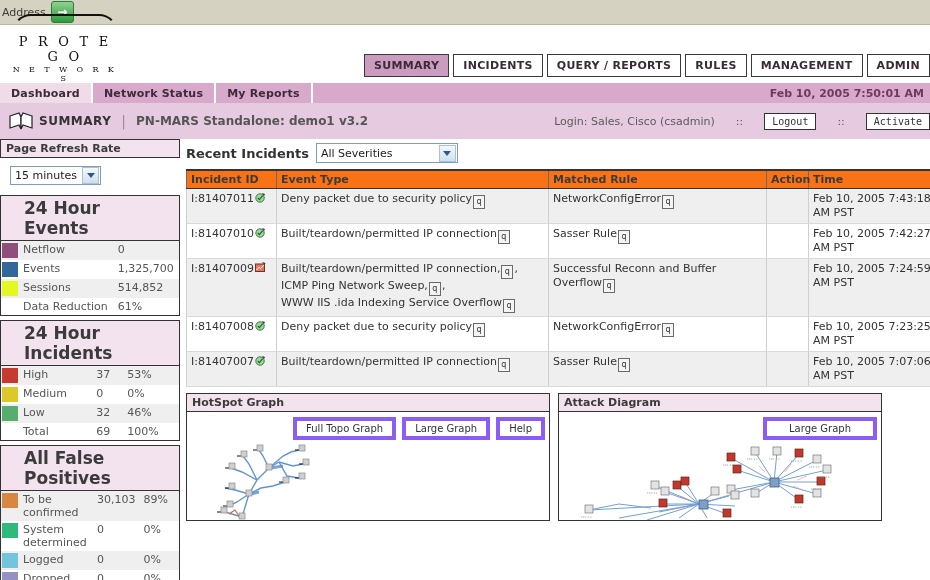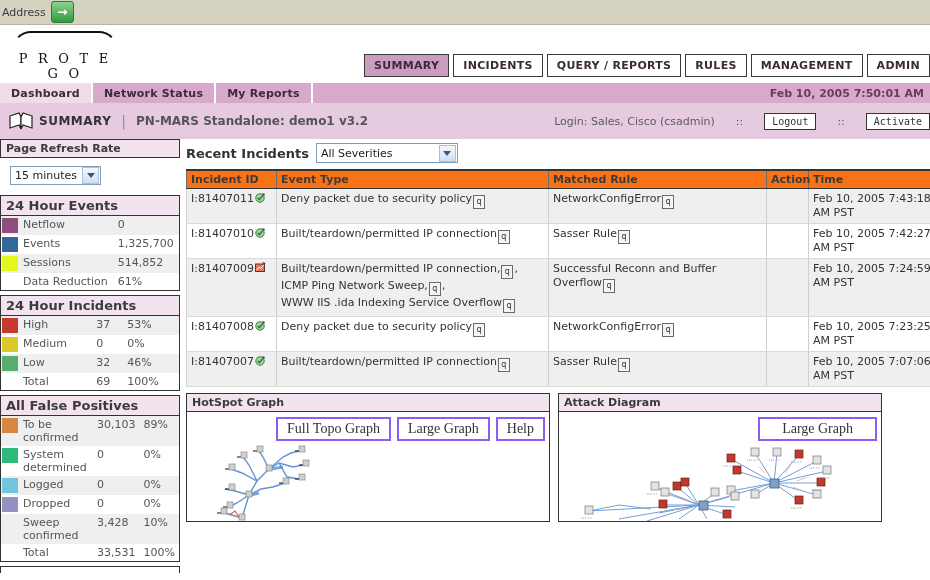--- a/index.html
+++ b/index.html
@@ -22,21 +22,21 @@
         border-radius:50%;background:transparent;}
   .addrtext{font-size:12px;color:#000;white-space:nowrap;overflow:hidden;flex:1;}
   .addrdrop{width:17px;height:17px;background:linear-gradient(#fcfcfc,#e3e3e3);border:1px solid #9aa4b0;
             display:flex;align-items:center;justify-content:center;margin:0 1px;flex:0 0 auto;}
   .addrdrop i{border-left:4px solid transparent;border-right:4px solid transparent;border-top:5px solid #2b5b8d;}
   .gobtn{width:21px;height:20px;margin-right:3px;background:linear-gradient(#8fd18f,#2f9a3e);
          border:1px solid #2c7b37;border-radius:3px;display:flex;align-items:center;justify-content:center;
          color:#fff;font-size:12px;font-weight:bold;flex:0 0 auto;}
 
   
-  .brandrow{height:58px;background:#fff;display:flex;align-items:flex-start;position:relative;}
+  .brandrow{height:58px;background:#fff;display:flex;align-items:flex-end;position:relative;}
   .logo{margin-left:10px;width:110px;text-align:center;position:relative;padding-top:6px;}
   .logo .arc{height:17px;border:2px solid #111;border-bottom:none;border-radius:60px 60px 0 0;
              border-left-color:transparent;border-right-color:transparent;margin:0 2px 1px;}
   .logo .l1{font-size:13px;letter-spacing:3.2px;color:#111;font-family:"DejaVu Serif","Liberation Serif",serif;}
   .logo .l2{font-size:8px;letter-spacing:3.4px;color:#111;font-family:"DejaVu Serif","Liberation Serif",serif;margin-top:1px;}
   .navtabs{position:absolute;right:0;bottom:6px;display:flex;align-items:flex-end;gap:4px;}
   .navtab{border:1px solid #3a3a3a;background:#fff;color:#3a2b36;font-size:11px;font-weight:bold;
           padding:4px 9px 4px 9px;white-space:nowrap;letter-spacing:.3px;}
   .navtab.active{background:#cb9cc0;}
 
@@ -60,21 +60,21 @@
   .loginbox .sep{font-size:11px;color:#5b5b5b;}
   .wbtn{border:1px solid #333;background:#fff;font-size:10px;color:#333;padding:2px 7px;font-family:"DejaVu Sans Mono","Liberation Mono",monospace;}
 
   
   .content{display:flex;align-items:flex-start;height:calc(580px - 24px - 58px - 20px - 36px);}
   .sidebar{width:180px;flex:0 0 180px;}
   .main{flex:1;padding-left:6px;overflow:hidden;}
 
   
   .panel{border:1px solid #333;margin-bottom:4px;}
-  .panel>.phead{background:#f2e3ee;border-bottom:1px solid #333;font-size:13px;font-weight:bold;color:#3b3b3b;padding:2px 5px;}
+  .panel>.phead{background:#f2e3ee;border-bottom:1px solid #333;font-size:17px;font-weight:bold;color:#3b3b3b;padding:2px 23px;}
   .ptbl{width:100%;border-collapse:collapse;}
   .ptbl td{font-size:11px;color:#555;padding:2px 4px;vertical-align:top;line-height:13px;}
   .ptbl tr.alt td{background:#efefef;}
   .sw{width:18px;padding:0 !important;}
   .sw span{display:block;width:16px;height:15px;margin:2px 1px;}
   .cval{white-space:nowrap;}
   .cpct{white-space:nowrap;}
 
   .refreshhead{border:1px solid #333;background:#f2e3ee;font-size:11px;font-weight:bold;color:#3b3b3b;padding:2px 5px;margin-bottom:8px;}
   .selbox{display:inline-flex;align-items:center;border:1px solid #7f9db9;background:#fff;height:17px;margin-left:10px;}
@@ -99,21 +99,21 @@
   .qico{display:inline-block;width:10px;height:12px;border:1px solid #6a6a6a;background:#f4f4f4;
         font-size:8px;line-height:12px;text-align:center;color:#333;vertical-align:-2px;margin:0 1px;
         font-family:"DejaVu Sans","Liberation Sans",sans-serif;}
   .incico{display:inline-block;width:11px;height:11px;vertical-align:-1px;margin-left:1px;}
 
   
   .graphs{display:flex;gap:8px;margin-top:6px;}
   .gpanel{border:1px solid #333;flex:0 0 auto;background:#fff;}
   .gpanel .ghead{background:#f2e3ee;border-bottom:1px solid #333;font-size:11px;font-weight:bold;color:#3b3b3b;padding:2px 5px;}
   .gbtns{display:flex;justify-content:flex-end;gap:6px;padding:5px 4px 2px 0;}
-  .gbtn{border:2px solid #8b5cf6;background:#fff;font-size:14px;color:#333;padding:2px 9px;white-space:nowrap;font-family:Liberation Serif, serif;}
+  .gbtn{border:4px solid #8b5cf6;background:#fff;font-size:10px;color:#333;padding:2px 9px;white-space:nowrap;}
   .gcanvas{position:relative;overflow:hidden;}
   .gcanvas svg{display:block;}
 </style>
 </head>
 <body>
 
 <div class="addrbar">
   <div class="label">Address</div>
   <div class="gobtn">→</div>
 </div>

